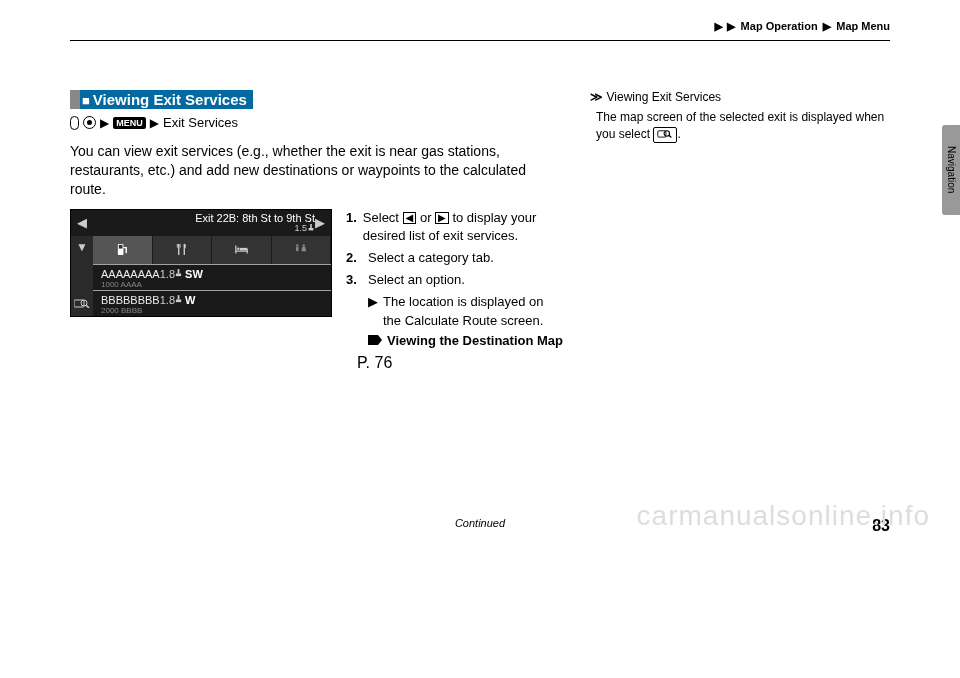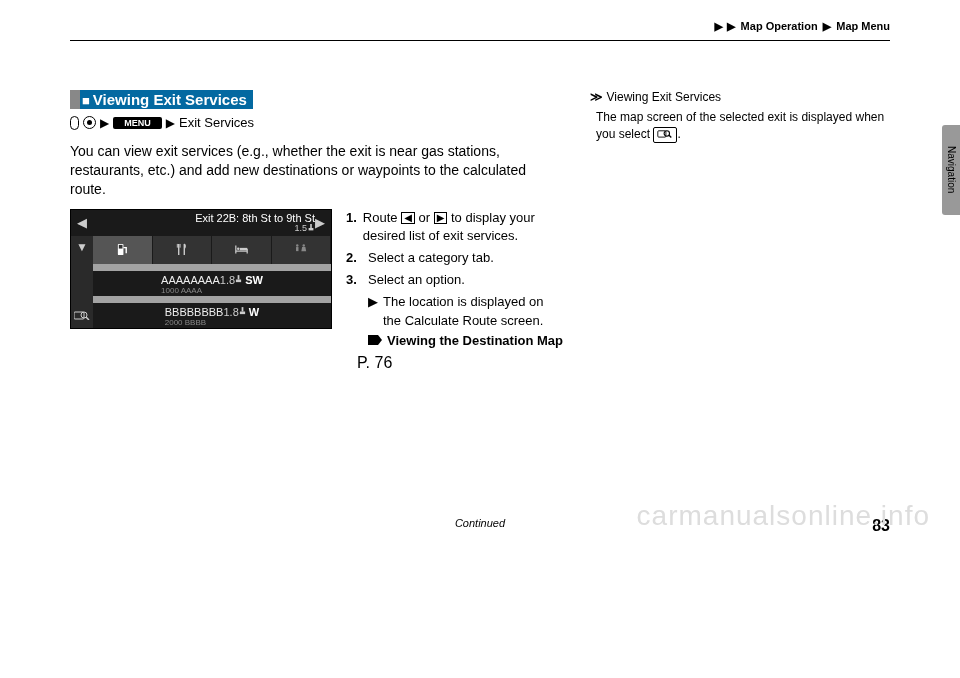--- a/index.html
+++ b/index.html
@@ -90,21 +90,21 @@
       border:1.5px solid #000; border-radius:50%;
       position:relative;
     }
     .icon-knob::after{ content:''; position:absolute; width:5px;height:5px;border-radius:50%;background:#000;top:3px;left:3px;}
     .menu-btn {
       display: inline-block;
       background: #000;
       color: #fff;
       font-size: 9px;
       font-weight: bold;
-      padding: 1px 11px;
+      padding: 1px 3px;
       border-radius: 2px;
     }
     .chev-outline { font-size: 12px; }
     .bold { font-weight: normal; }
     .body-text { font-size: 14px; line-height: 1.35; margin-bottom: 10px; }
     .screenshot-and-steps { display: flex; gap: 14px; align-items: flex-start; }
 
     
     .nav-screen {
       width: 262px;
@@ -122,21 +122,21 @@
     .nav-head-center .exit-title { font-size: 11px; color:#fff; }
     .nav-head-center .dist { font-size:9px; color:#ccc; }
     .nav-body { display:flex; }
     .nav-side { width:22px; display:flex; flex-direction:column; align-items:center; justify-content: space-between; padding:4px 0 6px; background:#2a2a2a;}
     .nav-side .down { color:#ccc; font-size:12px;}
     .nav-side .mag { font-size:11px; }
     .nav-main { flex:1; }
     .cat-tabs { display:flex; height:28px;}
     .cat-tab { flex:1; display:flex; align-items:center; justify-content:center; background:#333; border-right:1px solid #1a1a1a; color:#ccc; font-size:14px;}
     .cat-tab.active { background:#555;}
-    .nav-row { display:flex; justify-content:center; align-items:flex-start; padding:3px 8px 1px; border-top:7px solid #a3a3a3;}
+    .nav-row { display:flex; justify-content:flex-start; align-items:flex-start; padding:3px 8px 1px; border-top:1px solid #a3a3a3;}
     .nav-row .name { font-size:11px; color:#eee;}
     .nav-row .sub { font-size:8px; color:#888; display:block;}
     .nav-row .dist2 { font-size:11px; color:#ccc;}
     .nav-row .dir { font-weight:bold; color:#fff;}
 
     .steps { flex:1; font-size: 13px; line-height:1.4; }
     .steps .step { display:flex; gap:6px; margin-bottom:4px;}
     .steps .num { font-weight:bold; width:16px;}
     .steps .sub-step { margin-left:22px; display:flex; gap:5px; margin-bottom:2px; font-size:13px;}
     .steps .ref-arrow { display:inline-block; transform: scaleX(1); font-weight:bold;}
@@ -276,21 +276,21 @@
                       <rect x="1" y="5" width="6" height="3" fill="#ccc"></rect>
                     </svg>  <span class="dir">W</span></div>
               </div>
             </div>
           </div>
         </div>
 
         <div class="steps">
           <div class="step">
             <span class="num">1.</span>
-            <span><span>Route </span><span class="box-btn">◀</span><span> or </span><span class="box-btn">▶</span><span> to display your desired list of exit services.</span></span>
+            <span><span>Select </span><span class="box-btn">◀</span><span> or </span><span class="box-btn">▶</span><span> to display your desired list of exit services.</span></span>
           </div>
           <div class="step">
             <span class="num">2.</span>
             <span>Select a category tab.</span>
           </div>
           <div class="step">
             <span class="num">3.</span>
             <span>Select an option.</span>
           </div>
           <div class="sub-step">

